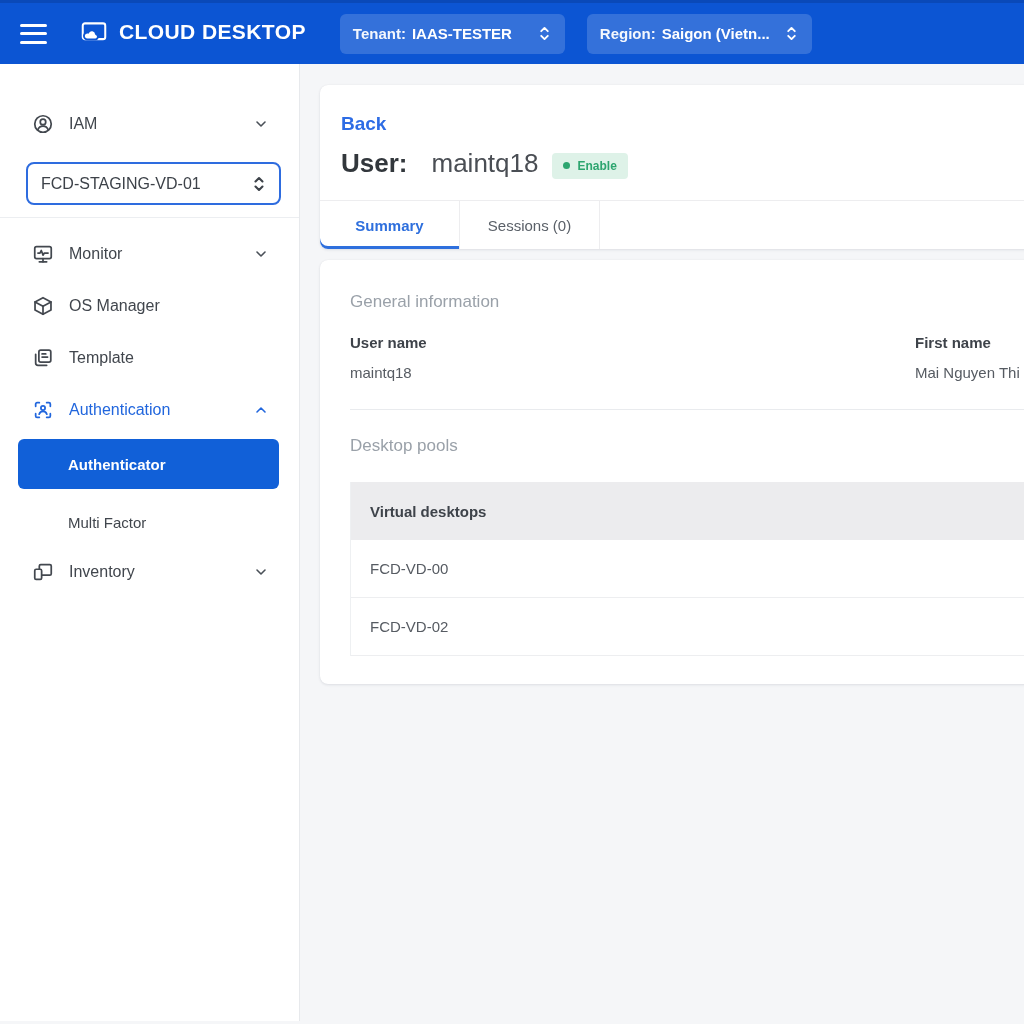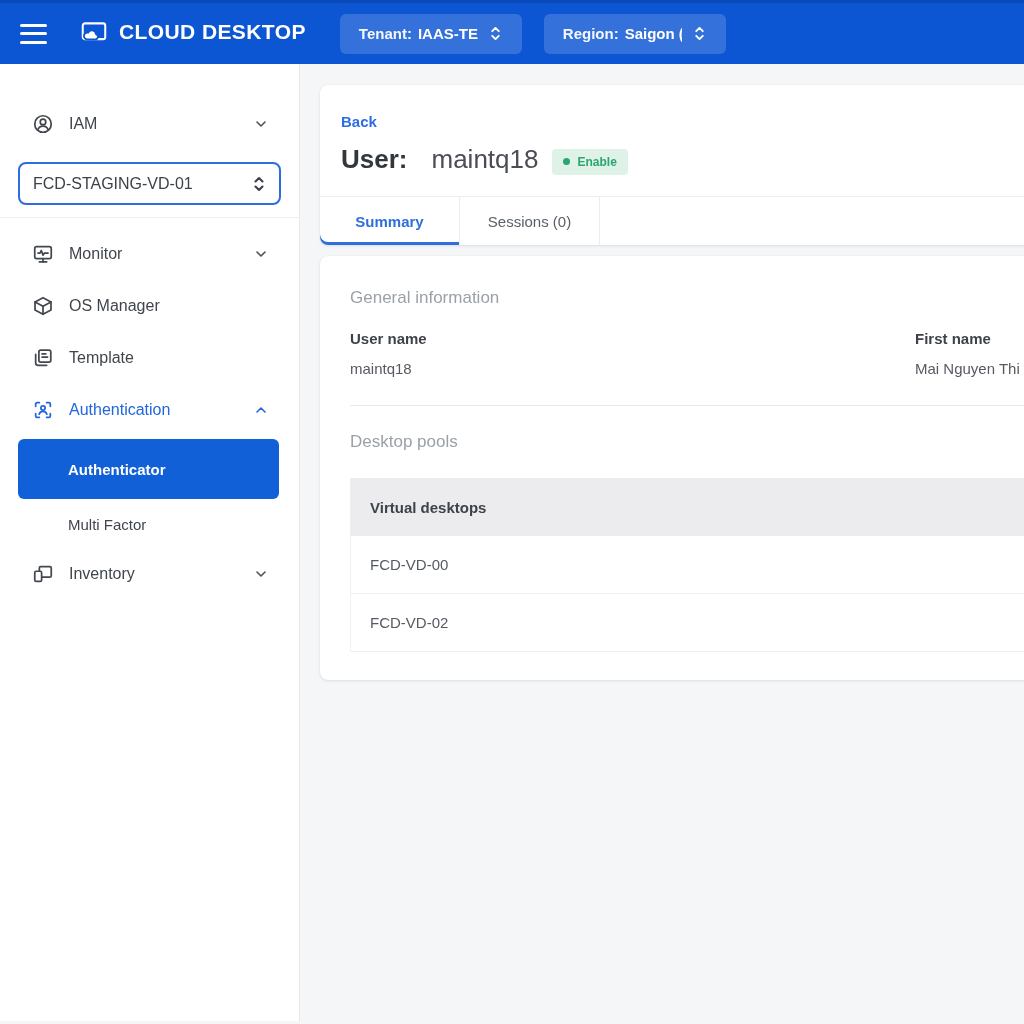--- a/index.html
+++ b/index.html
@@ -6,44 +6,44 @@
   html,body { width:1024px; height:1024px; overflow:hidden; }
   body { font-family:"Liberation Sans","DejaVu Sans",sans-serif; background:#f5f6f8; color:#41464d; }
   svg { display:block; }
 
   
   .topbar { height:64px; background:#0c55d3; display:flex; align-items:center; padding:0 16px 0 20px; border-top:3px solid #0a49b8; }
   .hamburger { width:27px; height:20px; display:flex; flex-direction:column; justify-content:space-between; cursor:pointer; margin-right:32px; flex:none; }
   .hamburger i { height:3px; background:#fff; border-radius:2px; display:block; }
   .brand { display:flex; gap:10px; color:#fff; }
   .brand-text { font-size:21px; font-weight:700; letter-spacing:.4px; white-space:nowrap; }
-  .pill { margin-left:34px; height:40px; width:182px; background:rgba(255,255,255,.17); border-radius:6px; display:flex; align-items:center; padding:0 19px; color:#fff; font-size:15px; font-weight:600; cursor:pointer; }
+  .pill { margin-left:34px; height:40px; width:225px; background:rgba(255,255,255,.17); border-radius:6px; display:flex; align-items:center; padding:0 13px; color:#fff; font-size:15px; font-weight:600; cursor:pointer; }
   .pill + .pill { margin-left:22px; }
   .pill .pill-label { margin-right:6px; font-weight:600; opacity:.95; white-space:nowrap; }
   .pill .pill-value { white-space:nowrap; overflow:hidden; }
   .pill .updown { margin-left:auto; padding-left:10px; flex:none; }
 
   
   .layout { display:flex; height:957px; }
   .sidebar { width:300px; background:#fff; border-right:1px solid #e7e9ec; padding-top:34px; flex:none; }
   .nav-row { height:52px; display:flex; align-items:center; gap:15px; padding:0 30px 0 32px; font-size:16px; color:#41464d; cursor:pointer; }
   .nav-row .icon22 { width:22px; height:22px; flex:none; color:#43484f; }
   .nav-row .chev { margin-left:auto; color:#4a5058; }
   .nav-row.blue, .nav-row.blue .icon22, .nav-row.blue .chev { color:#2166dd; }
-  .selector { margin:12px 18px 0 18px; height:43px; border:2px solid #2e6cdf; border-radius:8px; display:flex; align-items:center; padding:0 12px 0 13px; font-size:16px; color:#3d4249; cursor:pointer; background:#fff; }
+  .selector { margin:12px 18px 0 26px; height:43px; border:2px solid #2e6cdf; border-radius:8px; display:flex; align-items:center; padding:0 12px 0 13px; font-size:16px; color:#3d4249; cursor:pointer; background:#fff; }
   .selector .updown { margin-left:auto; color:#3d4249; }
   .side-divider { border-bottom:1px solid #eceef1; margin:12px 0 10px 0; }
   .subitem { height:47px; display:flex; align-items:center; padding-left:68px; font-size:15px; color:#41464d; cursor:pointer; }
-  .subitem.active { background:#1160d8; color:#fff; font-weight:700; margin:3px 20px 2px 18px; border-radius:6px; height:60px; padding-left:50px; }
+  .subitem.active { background:#1160d8; color:#fff; font-weight:700; margin:3px 20px 10px 18px; border-radius:6px; height:50px; padding-left:50px; }
 
   
   .content { flex:1; padding:21px 0 0 20px; overflow:hidden; }
   .card { background:#fff; border-radius:8px; box-shadow:0 1px 3px rgba(20,30,55,.10), 0 0 1px rgba(20,30,55,.08); width:calc(100% + 16px); }
   .head-pad { padding:28px 0 21px 21px; }
-  .back-link { color:#2d6ce5; font-size:15px; font-weight:700; cursor:pointer; display:inline-block; }
+  .back-link { color:#2d6ce5; font-size:19px; font-weight:700; cursor:pointer; display:inline-block; }
   .title-row { display:flex; align-items:center; gap:14px; margin-top:13px; }
   .page-title { font-size:26px; color:#4a4e54; font-weight:400; }
   .page-title .t-label { color:#32373c; font-weight:700; margin-right:24px; }
   .badge { display:inline-flex; align-items:center; gap:7px; background:#def2e8; color:#2da56f; font-size:12px; font-weight:700; border-radius:4px; padding:6px 11px; margin-top:4px; }
   .badge .dot { width:7px; height:7px; border-radius:50%; background:#2da56f; flex:none; }
   .tabs { display:flex; border-top:1px solid #ededef; }
   .tab { width:140px; height:48px; display:flex; align-items:center; justify-content:center; font-size:15px; color:#5a6068; border-right:1px solid #ededef; cursor:pointer; background:#fff; border-radius:0 0 0 8px; }
   .tab + .tab { border-radius:0; }
   .tab.active { color:#2e6fdd; font-weight:700; box-shadow:inset 0 -3px 0 #2e6fdd; }
 

